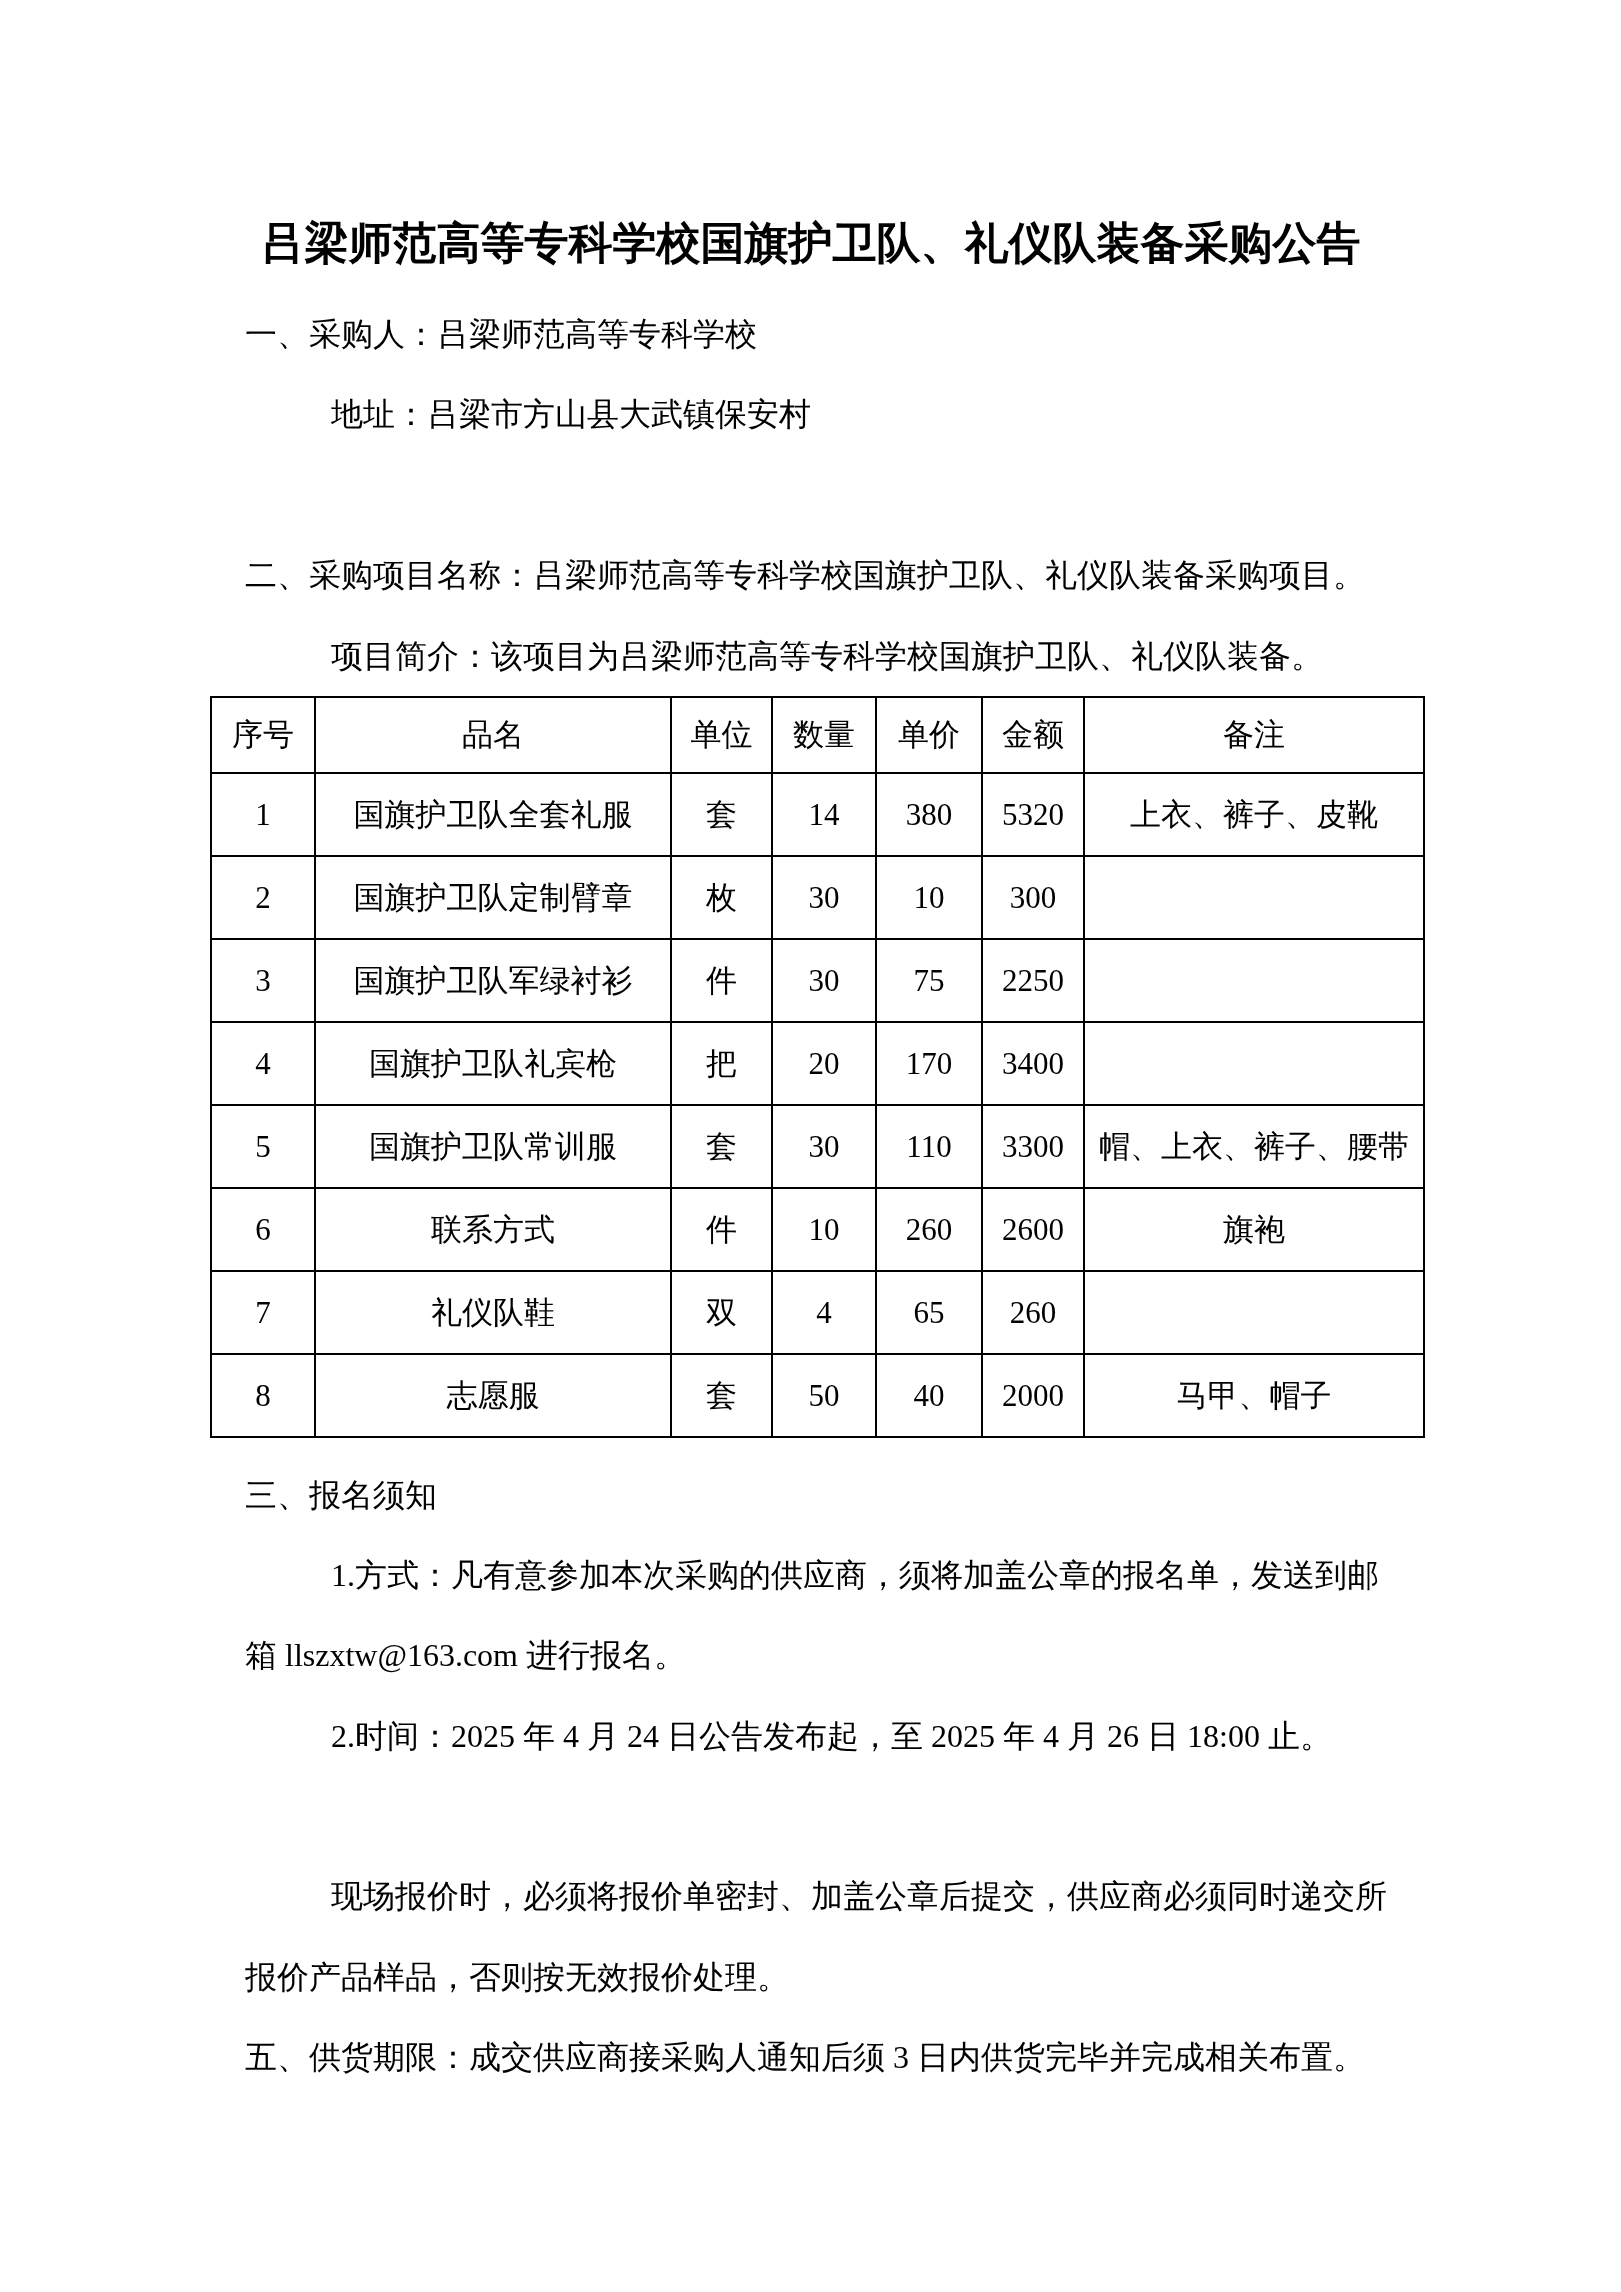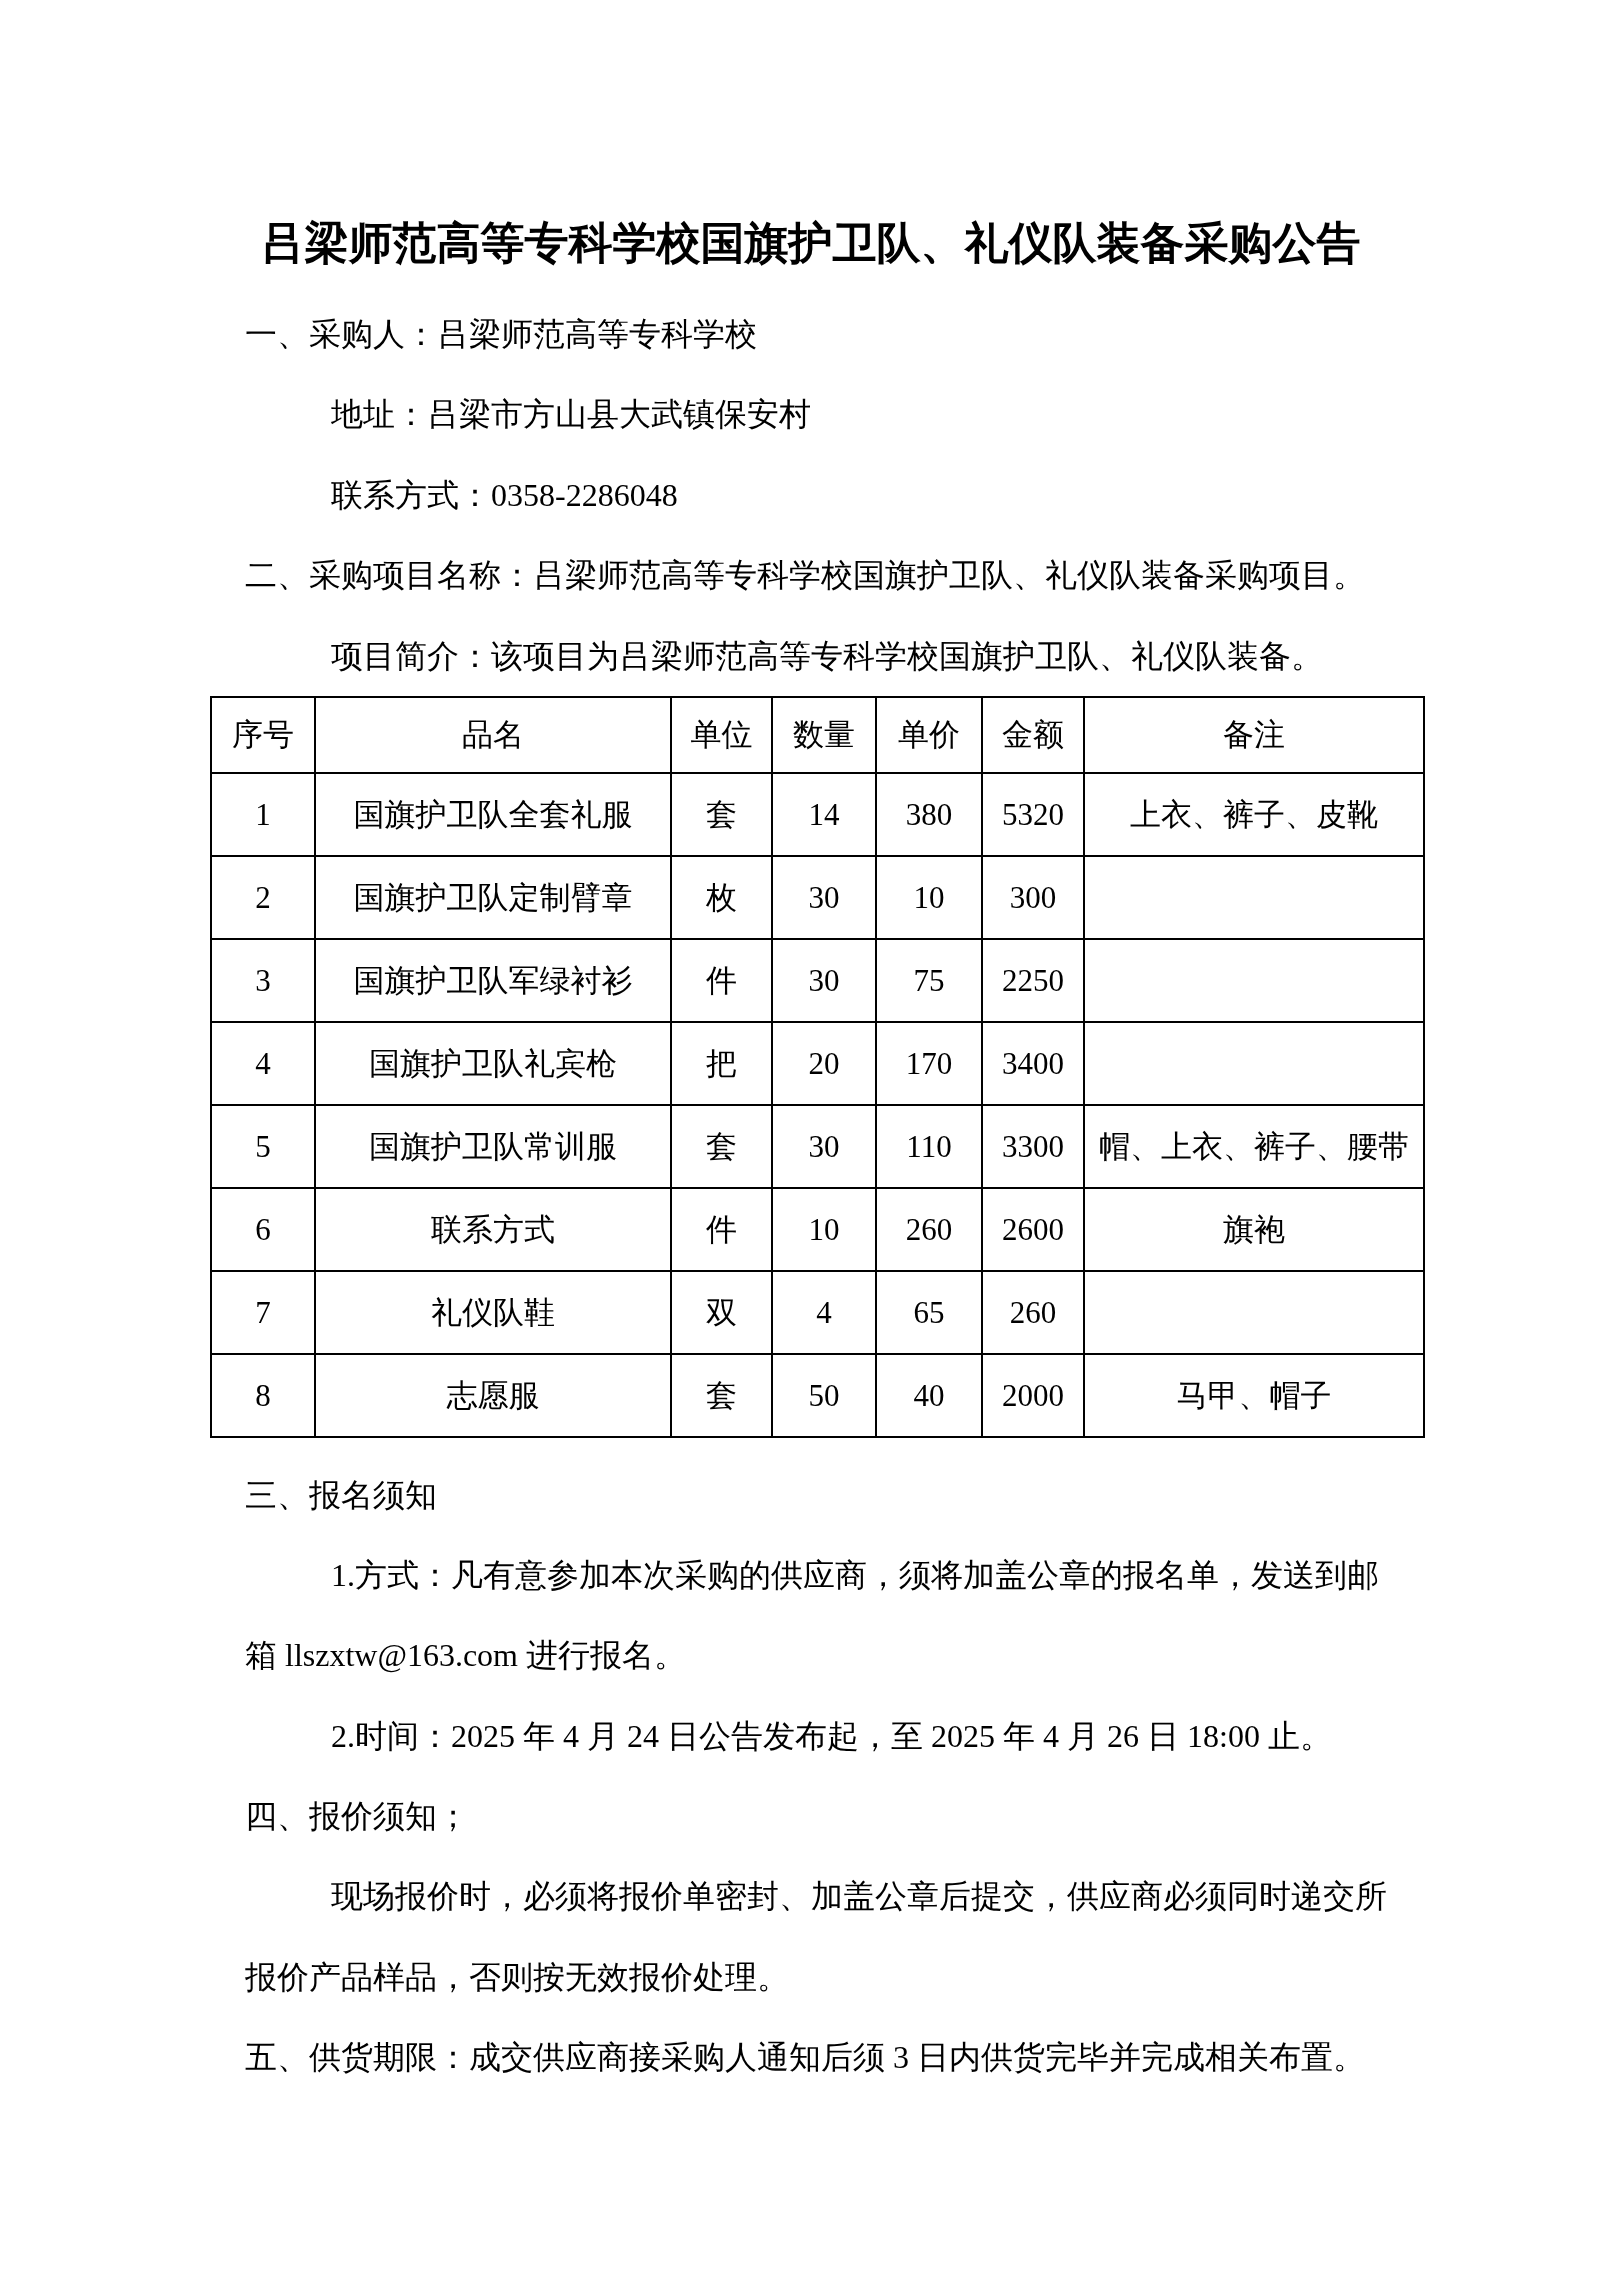--- a/index.html
+++ b/index.html
@@ -62,21 +62,20 @@
 </style>
 </head>
 <body>
 
 <div class="page">
 
   <h1 class="doc-title">吕梁师范高等专科学校国旗护卫队、礼仪队装备采购公告</h1>
 
   <p class="para ind0" style="top:294px">一、采购人：吕梁师范高等专科学校</p>
   <p class="para ind1" style="top:374px">地址：吕梁市方山县大武镇保安村</p>
-  <p class="para ind1" style="top:455px">联系方式：0358-2286048</p>
   <p class="para ind0" style="top:535px">二、采购项目名称：吕梁师范高等专科学校国旗护卫队、礼仪队装备采购项目。</p>
   <p class="para ind1" style="top:616px">项目简介：该项目为吕梁师范高等专科学校国旗护卫队、礼仪队装备。</p>
 
   <table class="items-table">
     <colgroup>
       <col style="width:104px">
       <col style="width:356px">
       <col style="width:101px">
       <col style="width:104px">
       <col style="width:106px">
@@ -167,19 +166,18 @@
         <td>2000</td>
         <td>马甲、帽子</td>
       </tr>
     </tbody>
   </table>
 
   <p class="para ind0" style="top:1455px">三、报名须知</p>
   <p class="para ind1" style="top:1535px">1.方式：凡有意参加本次采购的供应商，须将加盖公章的报名单，发送到邮</p>
   <p class="para ind0" style="top:1615px">箱 llszxtw@163.com 进行报名。</p>
   <p class="para ind1" style="top:1696px">2.时间：2025 年 4 月 24 日公告发布起，至 2025 年 4 月 26 日 18:00 止。</p>
-  <p class="para ind0" style="top:1776px">四、报价须知；</p>
   <p class="para ind1" style="top:1856px">现场报价时，必须将报价单密封、加盖公章后提交，供应商必须同时递交所</p>
   <p class="para ind0" style="top:1937px">报价产品样品，否则按无效报价处理。</p>
   <p class="para ind0" style="top:2017px">五、供货期限：成交供应商接采购人通知后须 3 日内供货完毕并完成相关布置。</p>
 
 </div>
 
 
 </body></html>

